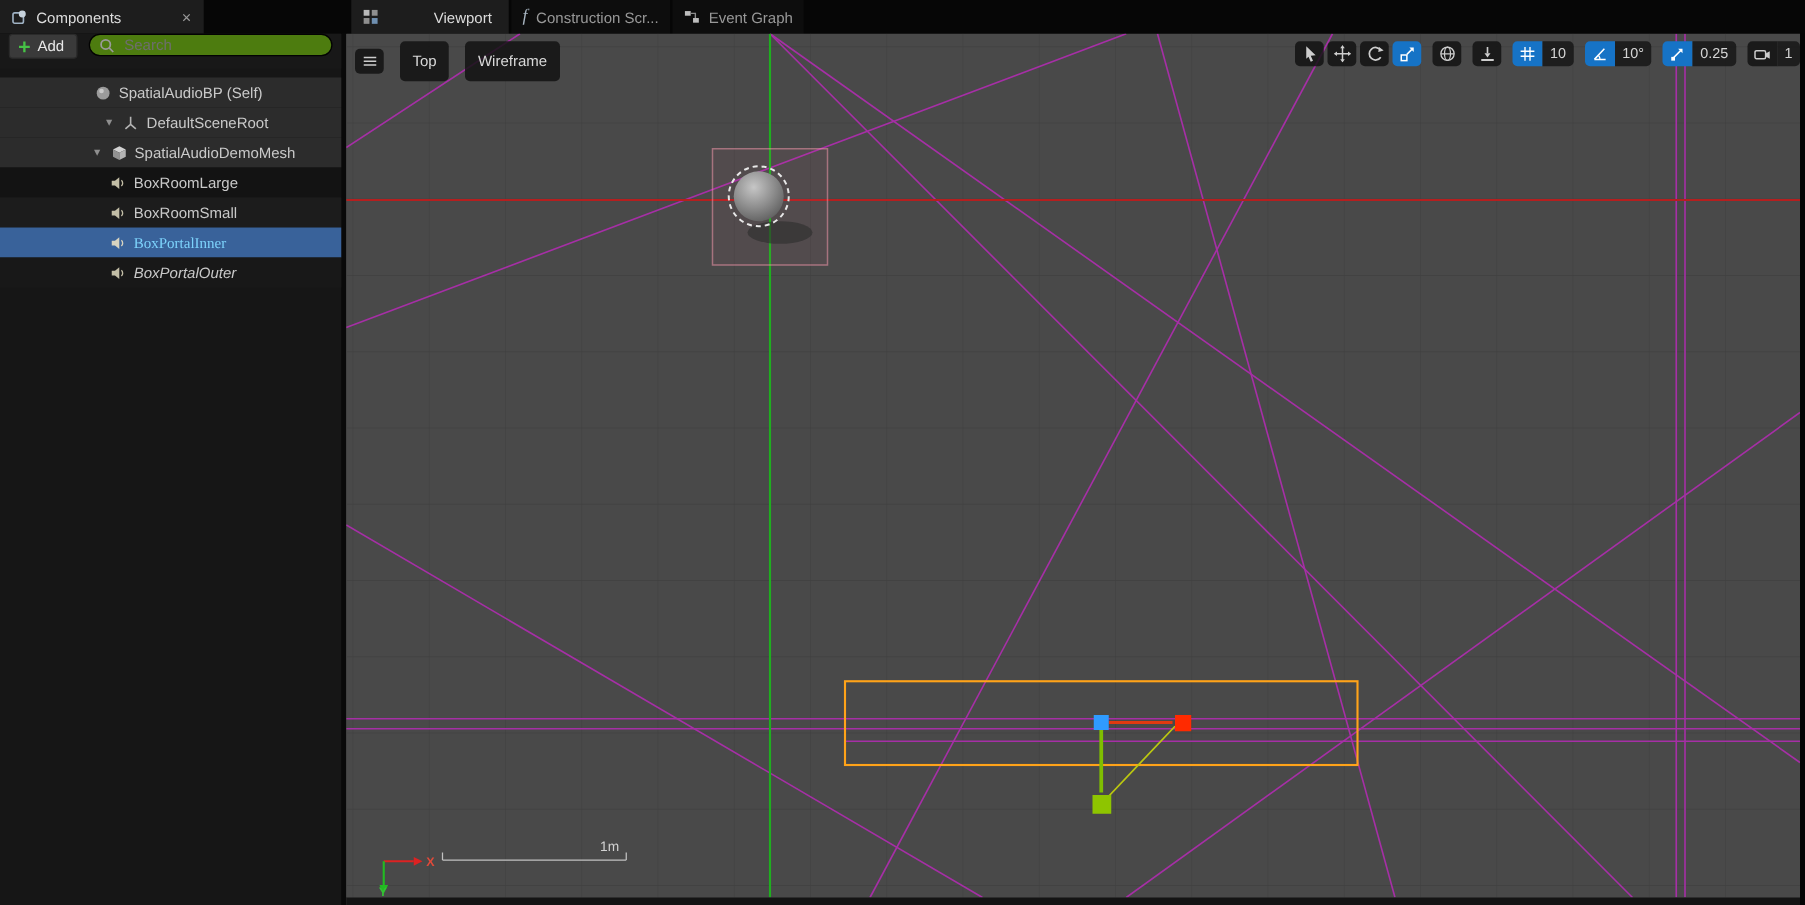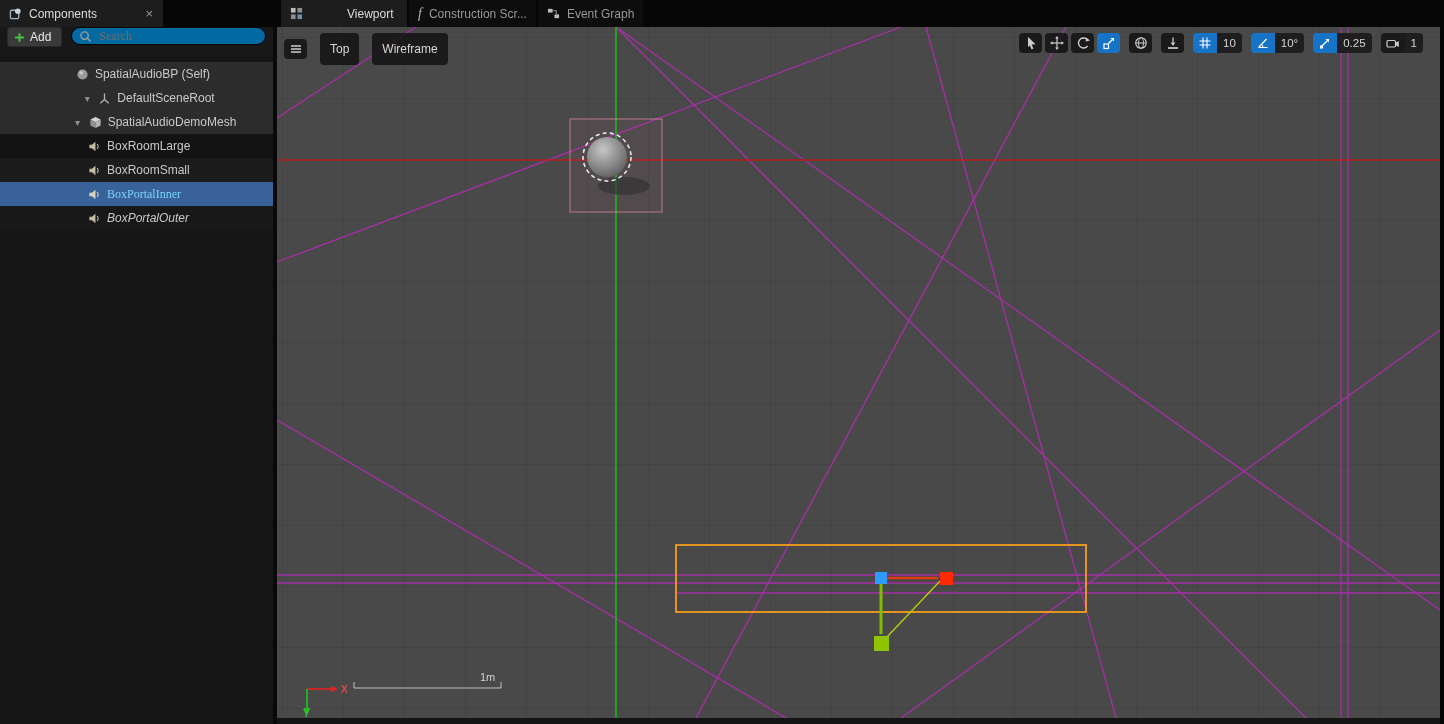--- a/index.html
+++ b/index.html
@@ -35,21 +35,21 @@
   
   .left-panel { width:277px; flex:none; background:#161616; border-right:4px solid #090909; }
   .panel-toolbar { height:28px; display:flex; align-items:flex-start; gap:9px; padding:0 7px; background:#181818; }
   .add-btn {
     display:flex; align-items:center; gap:5px; height:20px;
     background:#3a3a3a; border:1px solid #2a2a2a; border-radius:3px;
     padding:0 10px 0 6px; color:#e8e8e8; cursor:default;
   }
   .search-box {
     flex:1; display:flex; align-items:center; gap:5px; height:18px;
-    background:#0369a1; border:1px solid #020202; border-radius:10px; padding:0 7px;font-family:Liberation Serif, serif;
+    background:#4d7c0f; border:1px solid #020202; border-radius:10px; padding:0 7px;
   }
   .search-box input {
     flex:1; background:transparent; border:0; outline:0;
     color:#d0d0d0; font:inherit; font-size:12px; min-width:0;
   }
   .search-box input::placeholder { color:#6e6e6e; }
 
   .tree { margin-top:7px; }
   .trow { height:24px; display:flex; align-items:center; gap:6px; color:#c9c9c9; cursor:default; }
   .trow .arrow { width:10px; color:#8f8f8f; font-size:10px; text-align:center; flex:none; }
@@ -62,21 +62,21 @@
   .alt-a { background:#131313; }
   .alt-b { background:#1c1c1c; }
   .alt-c { background:#181818;font-style:italic; }
   .sel { background:#39629a; color:#7dd3fc;font-family:Liberation Serif, serif; }
 
   
   .viewport { position:relative; width:1163px; height:697px; background:#494949; }
   .vp-bottom { position:absolute; left:0; bottom:0; width:100%; height:6px; background:#141414; }
 
   .vp-toolbar-left { position:absolute; left:7px; top:6px; display:flex; align-items:center; gap:13px; z-index:3; }
-  .vp-toolbar-right { position:absolute; right:17px; top:6px; display:flex; align-items:center; gap:3px; z-index:3; }
+  .vp-toolbar-right { position:absolute; right:0; top:6px; display:flex; align-items:center; gap:3px; z-index:3; }
   .vp-btn {
     height:20px; display:flex; align-items:center; justify-content:center;
     background:rgba(18,18,18,0.84); border-radius:4px; color:#d8d8d8;
     padding:16px 10px; cursor:default; white-space:nowrap;
   }
   .icon-btn { padding:0; width:23px; }
   .blue { background:#1673c6; }
   .gap3 { width:3px; flex:none; }
   .compound { display:flex; }
   .compound .icon-part { width:24px; padding:0; border-radius:4px 0 0 4px; }

